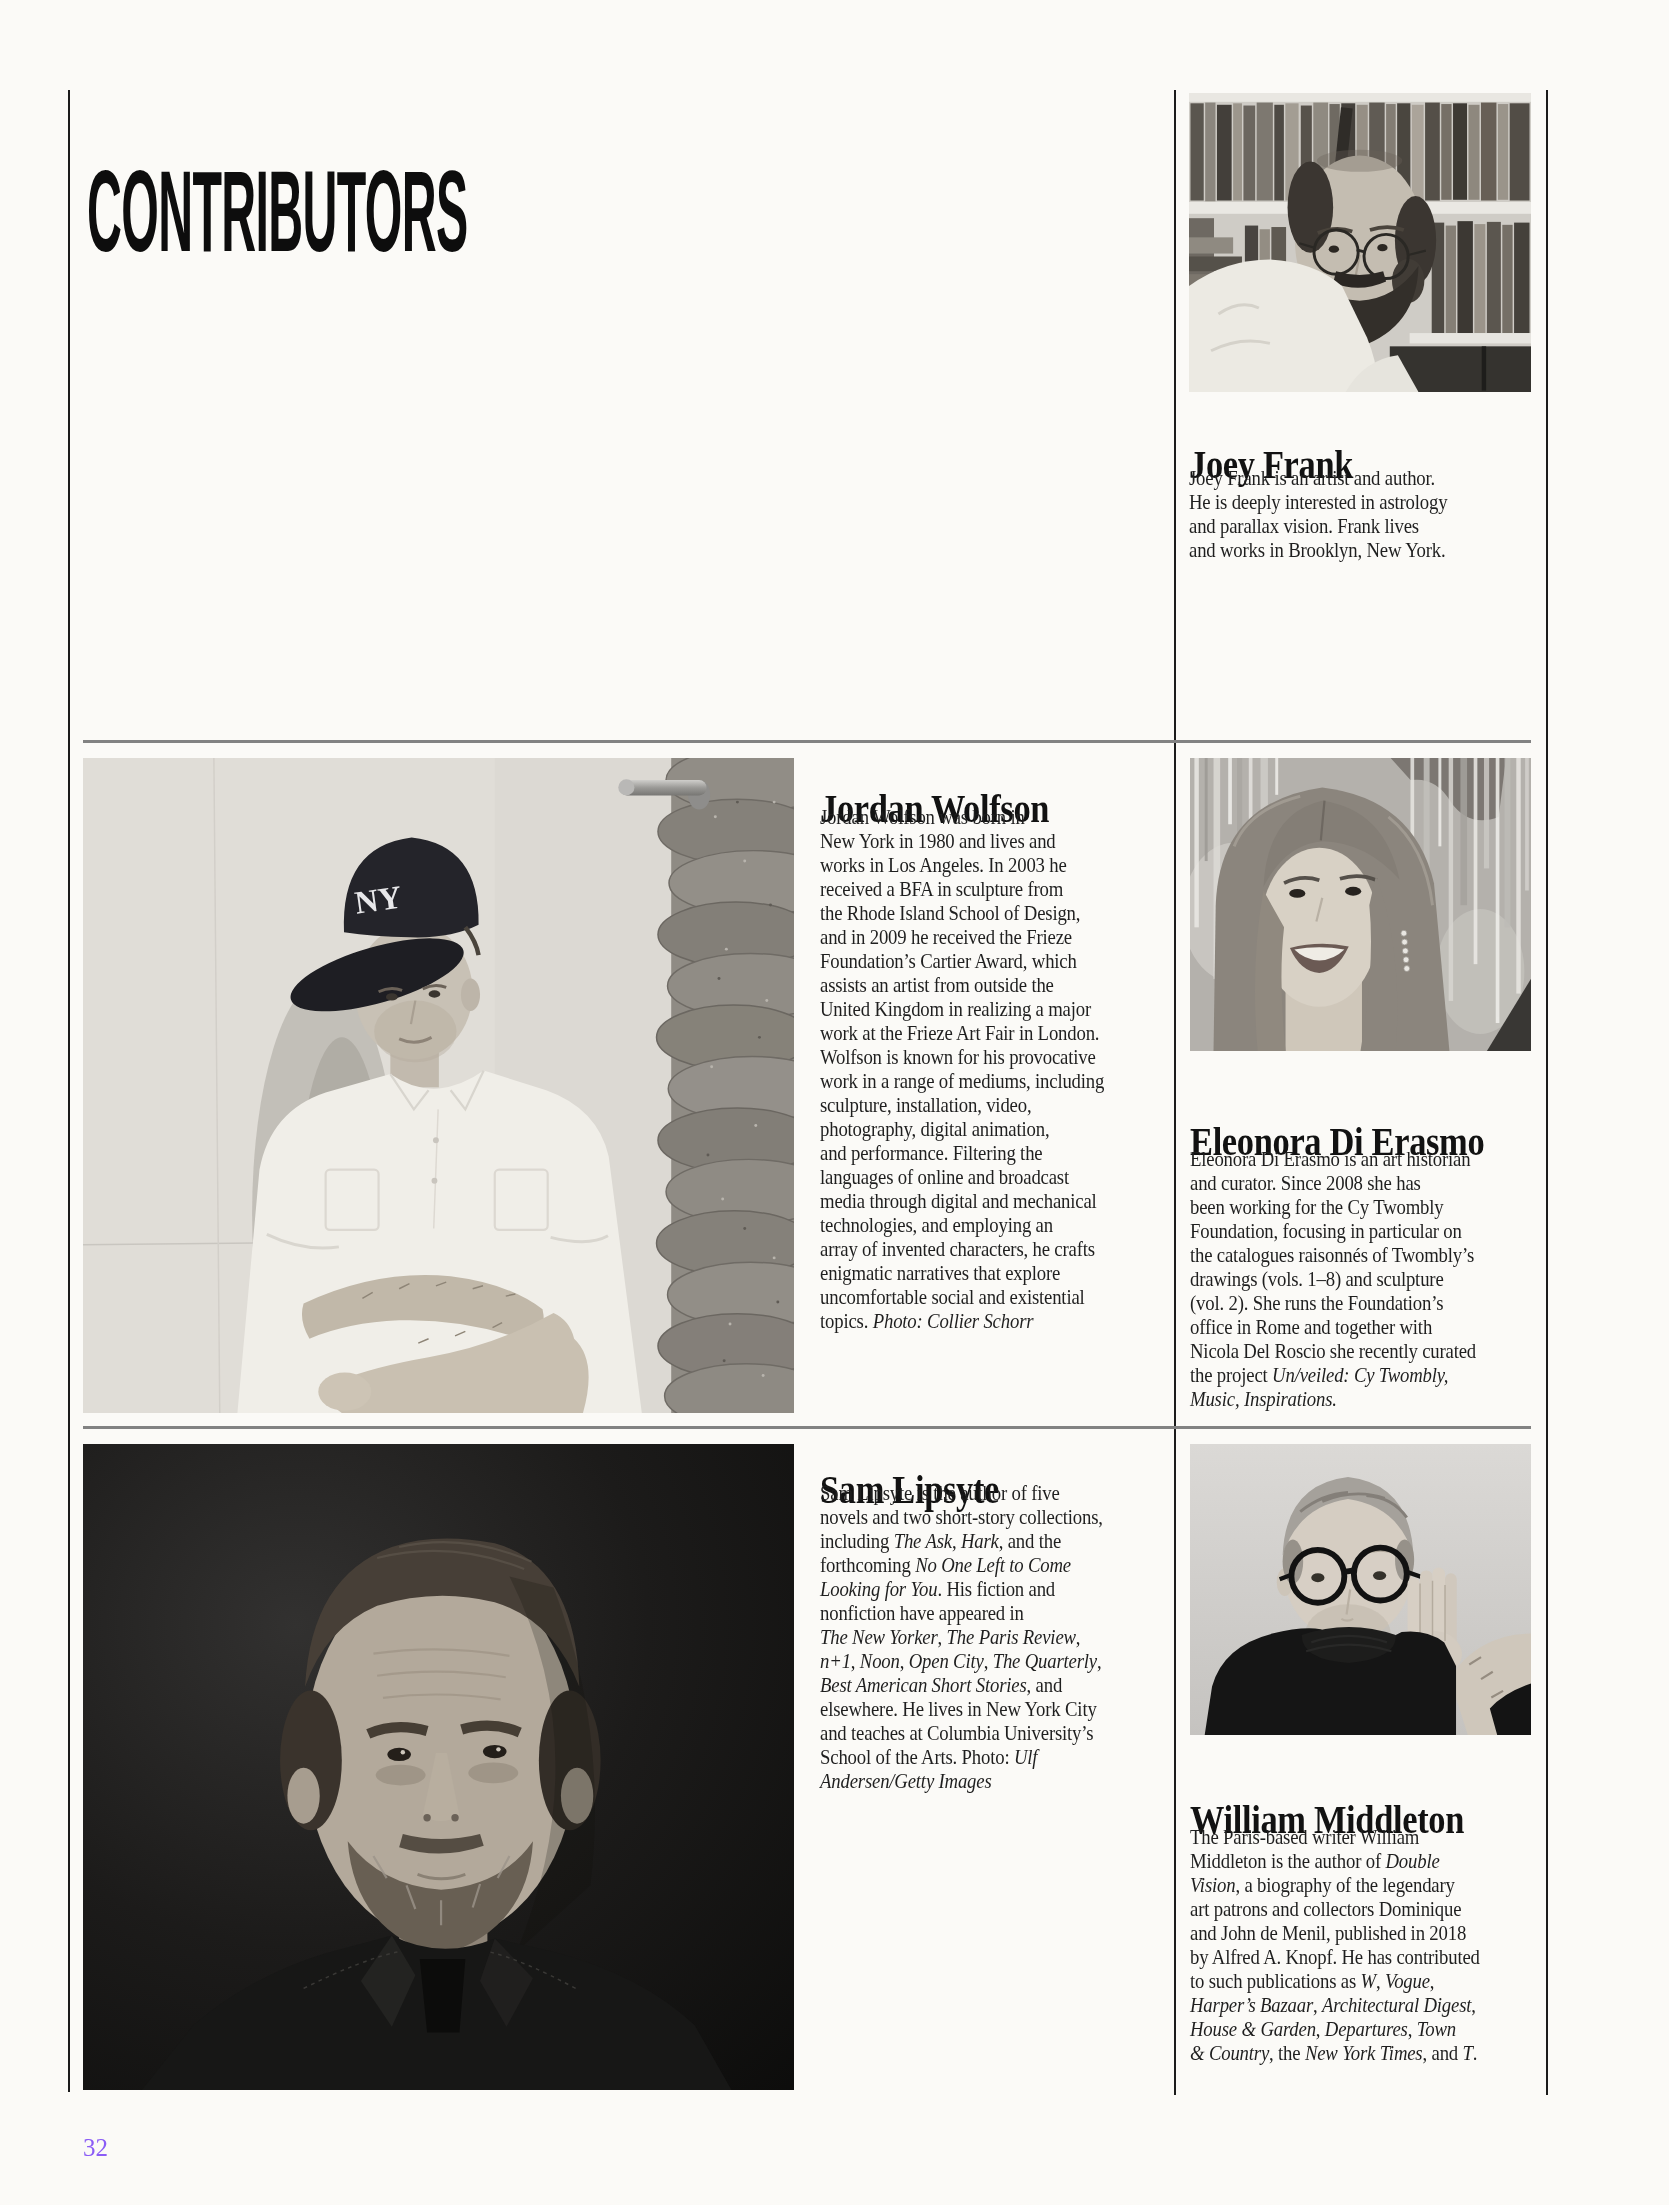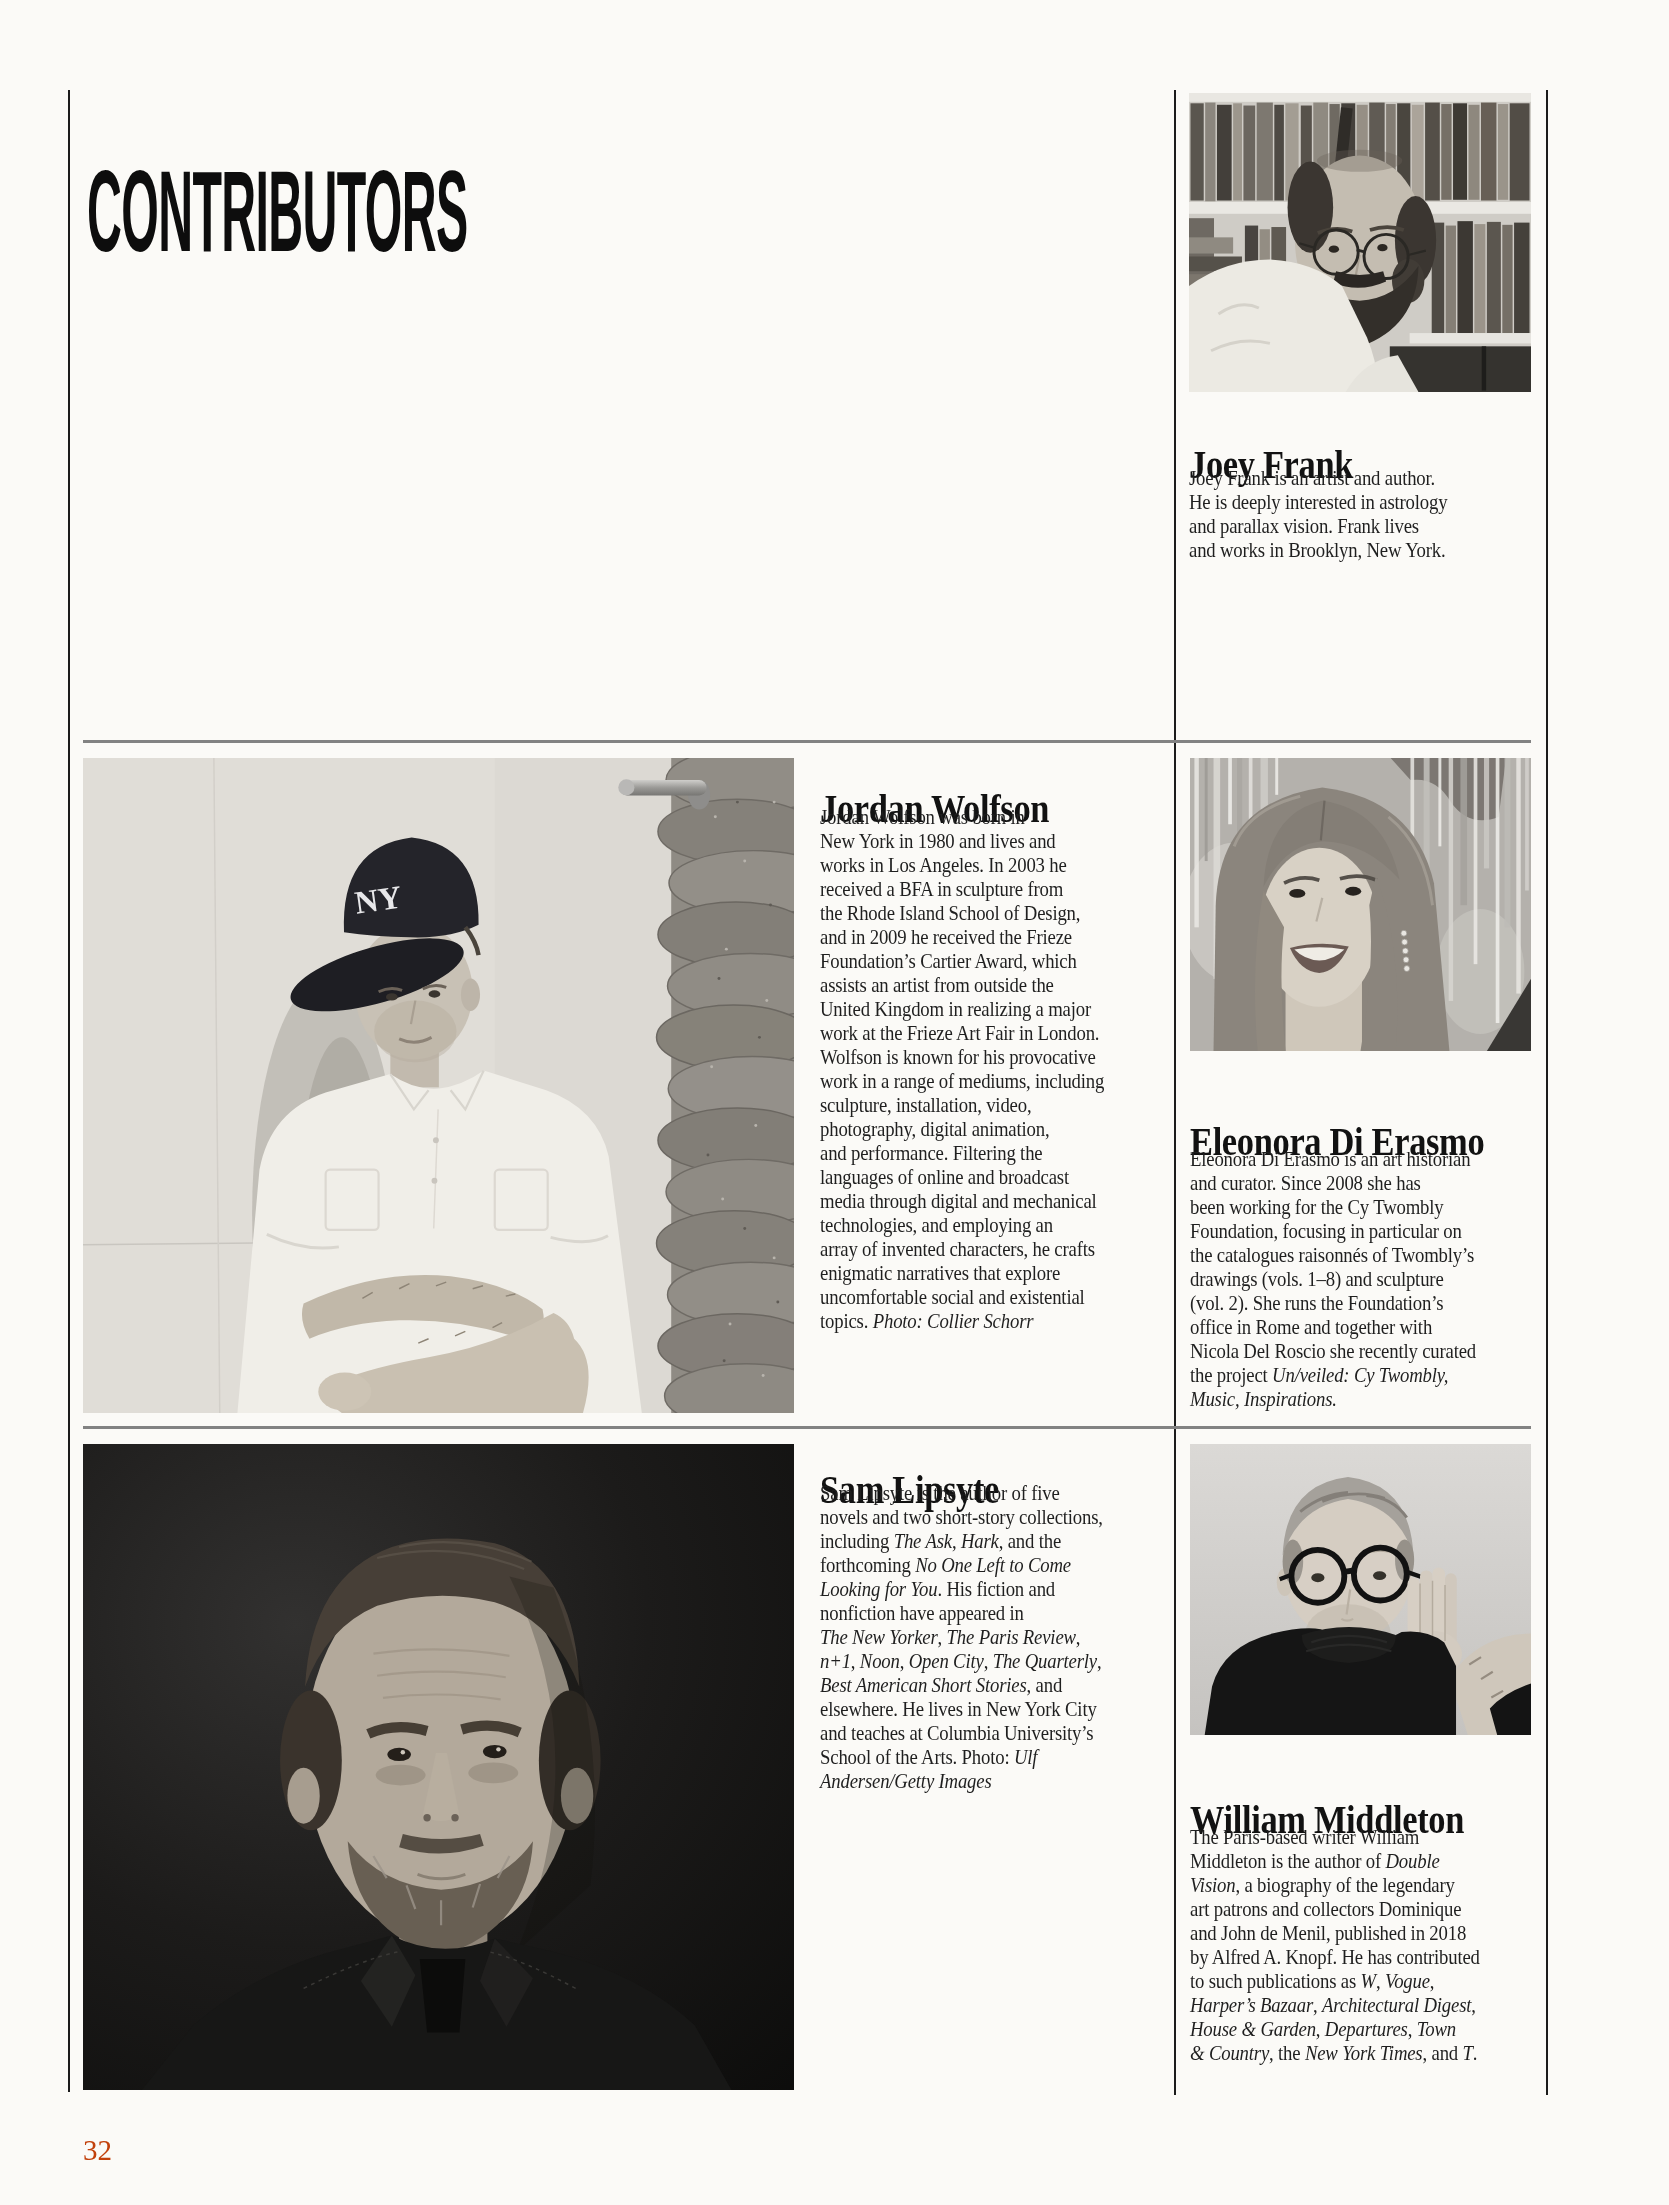--- a/index.html
+++ b/index.html
@@ -15,21 +15,21 @@
   
   .photo{position:absolute;overflow:hidden;background:#d8d6d1;}
   .photo svg{display:block;width:100%;height:100%;}
   
   .cname{position:absolute;font-weight:bold;font-size:41px;line-height:1;color:#121212;
     white-space:nowrap;letter-spacing:-0.4px;transform:scaleX(0.84);transform-origin:left top;}
   .bio{position:absolute;font-size:20.6px;line-height:24px;letter-spacing:-0.2px;color:#1f1f1f;
     transform:scaleX(0.91);transform-origin:left top;}
   .bio .bl{white-space:nowrap;height:24px;}
   .bio i{font-style:italic;}
-  .folio{position:absolute;left:83px;top:2134px;font-size:29px;color:#c2410c;}
+  .folio{position:absolute;left:83px;top:2134px;font-size:25px;color:#8b5cf6;}
 </style>
 </head>
 <body>
 
 <h1 class="masthead">CONTRIBUTORS</h1>
 
 <div class="vrule" style="left:68px;top:90px;height:2002px;"></div>
 <div class="vrule" style="left:1174px;top:90px;height:2005px;"></div>
 <div class="vrule" style="left:1546px;top:90px;height:2005px;"></div>
 <div class="hdivider" style="left:83px;top:740px;width:1448px;"></div>

